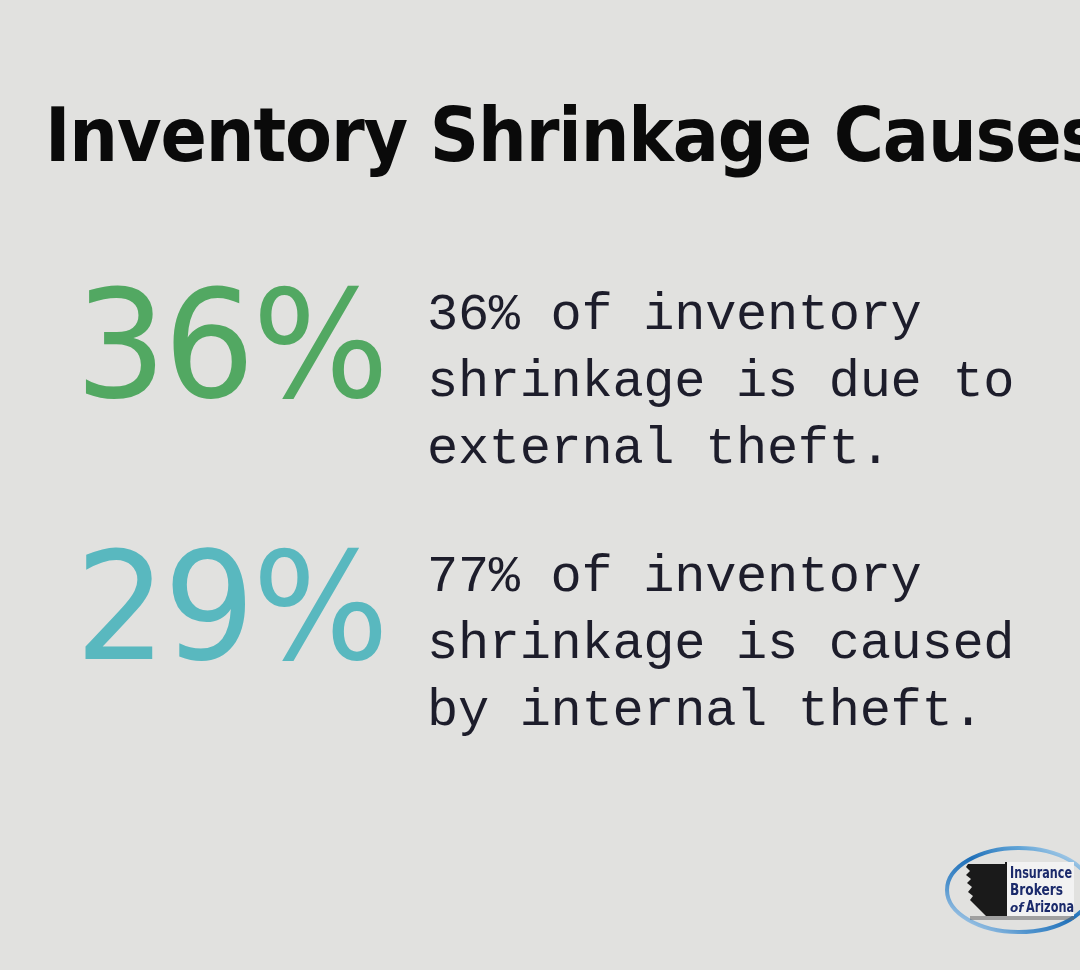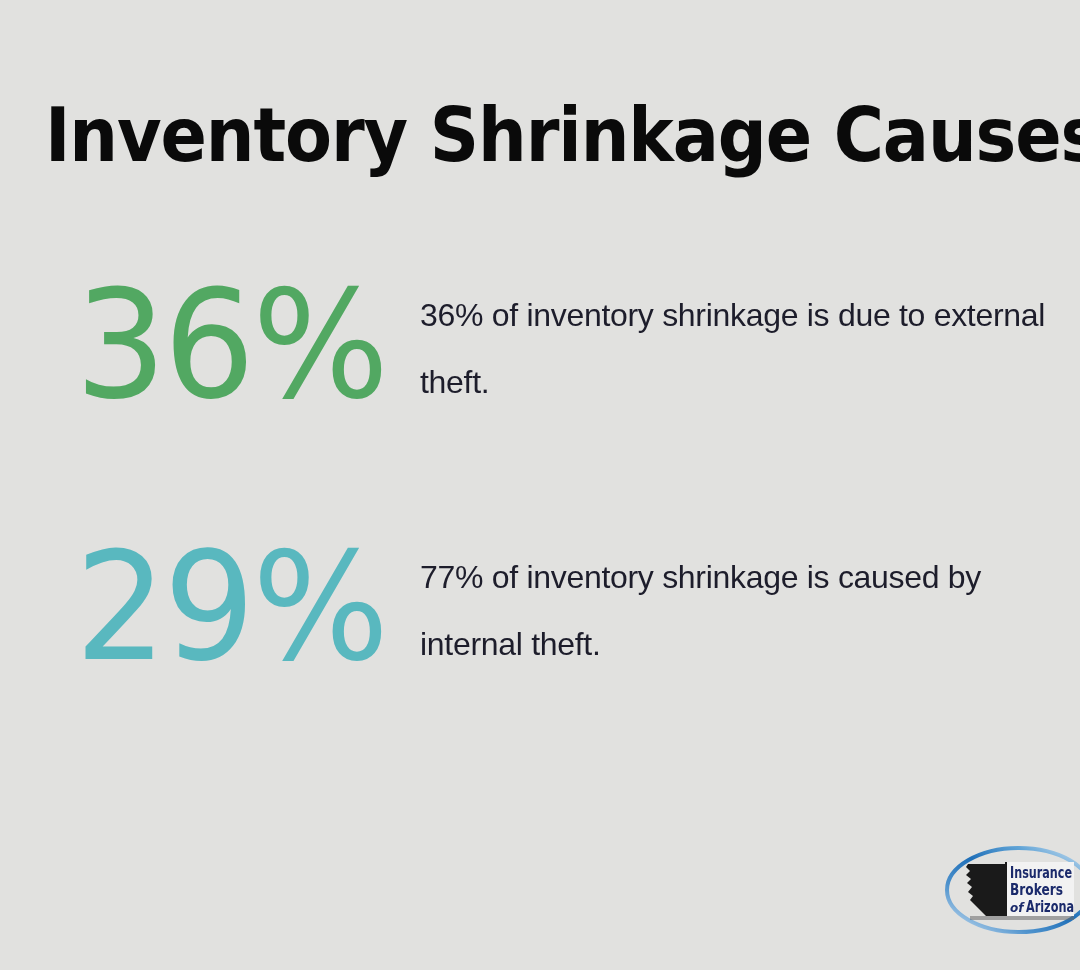--- a/index.html
+++ b/index.html
@@ -39,20 +39,21 @@
   }
 
   
   .stat-row {
     position: absolute;
     left: 0;
     width: 1080px;
     height: 200px;
     display: flex;
     align-items: flex-start;
+    gap: 7px;
   }
   #stat-row-0 { top: 270px; }
   #stat-row-1 { top: 532px; }
 
   .stat-figure {
     width: 420px;
     flex: 0 0 420px;
     text-align: left;
     padding-left: 78px;
     box-sizing: border-box;
@@ -65,23 +66,23 @@
     transform-origin: left top;
     white-space: nowrap;
   }
   #stat-figure-0 { color: #52a862; }
   #stat-figure-1 { color: #59b8bf; }
 
   .stat-text {
     flex: 1 1 auto;
     padding-top: 12px;
     padding-right: 32px;
-    font-family: Liberation Sans, sans-serif;
+    font-family: Liberation Mono, monospace;
     font-weight: 300;
-    font-size: 32px;
+    font-size: 52px;
     line-height: 67px;
     color: #1d1d2b;
     letter-spacing: -0.3px;
   }
 
   
   .logo {
     position: absolute;
     left: 940px;
     top: 842px;

